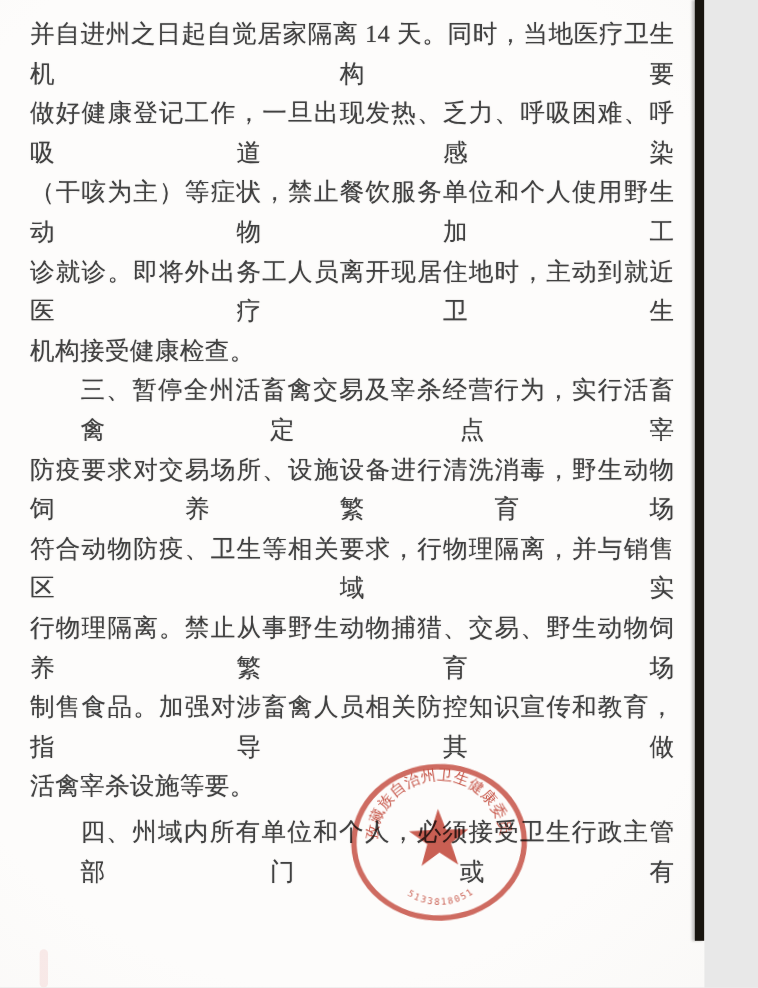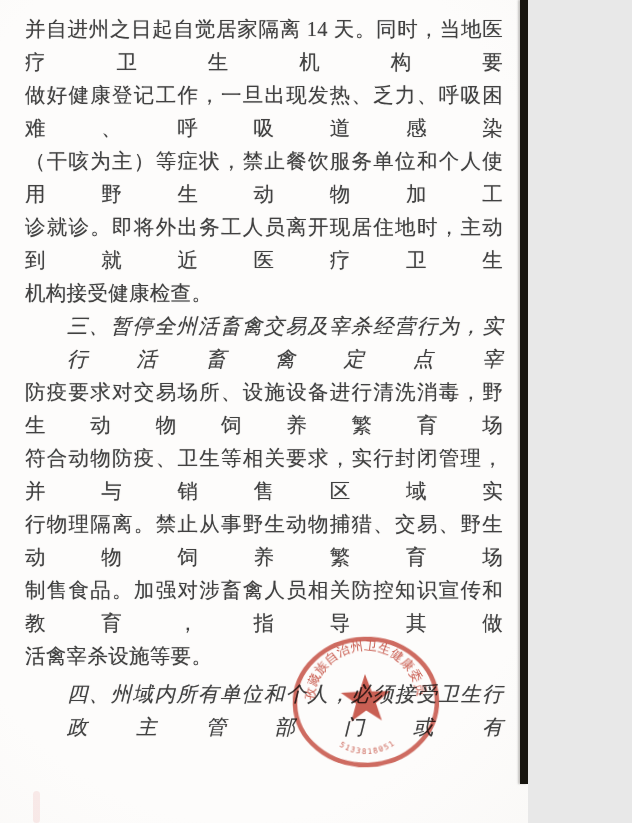--- a/index.html
+++ b/index.html
@@ -2,21 +2,21 @@
 <html><head>
 <meta charset="utf-8">
 <style>
   * { margin: 0; padding: 0; box-sizing: border-box; }
   html, body { background: #e8e8e8; }
   body {
     font-family: "Liberation Serif", "DejaVu Serif", serif;
   }
   .page {
     position: relative;
-    width: 528px;
+    width: 587px;
     height: 823px;
     overflow: hidden;
     background:
       radial-gradient(130% 110% at 45% 45%, #fdfcfb 50%, #f3f2ef 100%);
     color: #414141;
   }
   
   .edge-strip {
     position: absolute;
     top: 0; right: 0;
@@ -40,21 +40,21 @@
     line-height: 33px;
     letter-spacing: 0.3px;
     text-shadow: 0 0 1px rgba(70,70,70,0.45);
   }
   .line { white-space: nowrap; }
   .line.full {
     white-space: normal;
     text-align: justify;
     text-align-last: justify;
   }
-  .line.indent { padding-left: 42px; font-style: italic; }
+  .line.indent { padding-left: 42px; }
   .gap-sm { margin-top: 5px; }
   .seal {
     position: absolute;
     left: 288px;
     top: 634px;
     width: 156px;
     height: 140px;
     mix-blend-mode: multiply;
     opacity: 0.88;
     filter: blur(0.4px);
@@ -83,21 +83,21 @@
   <div class="smudge"></div>
 
   <div class="text-body">
     <div class="line full">并自进州之日起自觉居家隔离 14 天。同时，当地医疗卫生机构要</div>
     <div class="line full">做好健康登记工作，一旦出现发热、乏力、呼吸困难、呼吸道感染</div>
     <div class="line full">（干咳为主）等症状，禁止餐饮服务单位和个人使用野生动物加工</div>
     <div class="line full">诊就诊。即将外出务工人员离开现居住地时，主动到就近医疗卫生</div>
     <div class="line">机构接受健康检查。</div>
     <div class="line full indent">三、暂停全州活畜禽交易及宰杀经营行为，实行活畜禽定点宰</div>
     <div class="line full">防疫要求对交易场所、设施设备进行清洗消毒，野生动物饲养繁育场</div>
-    <div class="line full">符合动物防疫、卫生等相关要求，实行封闭管理，并与销售区域实</div>
+    <div class="line full">符合动物防疫、卫生等相关要求，行物理隔离，并与销售区域实</div>
     <div class="line full">行物理隔离。禁止从事野生动物捕猎、交易、野生动物饲养繁育场</div>
     <div class="line full">制售食品。加强对涉畜禽人员相关防控知识宣传和教育，指导其做</div>
     <div class="line">活禽宰杀设施等要。</div>
     <div class="line full indent gap-sm">四、州域内所有单位和个人，必须接受卫生行政主管部门或有</div>
 
   </div>
 
   <svg class="seal" viewBox="0 0 156 140" aria-hidden="true">
     <defs>
       <path id="arcTop" d="M 26 68 A 52 52 0 0 1 130 68" fill="none"></path>

